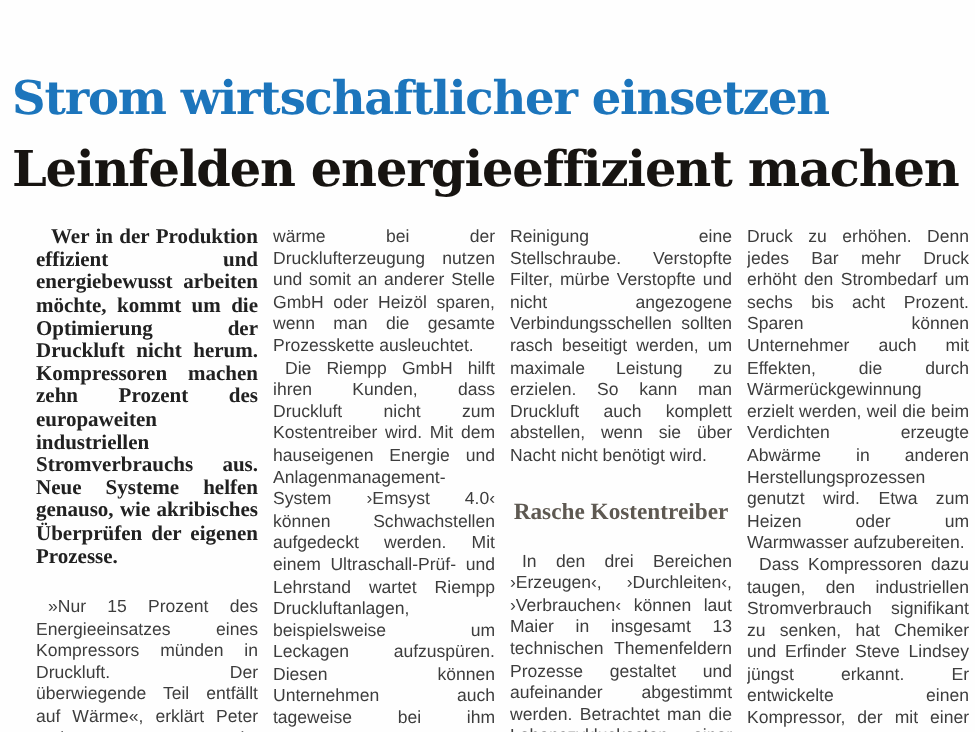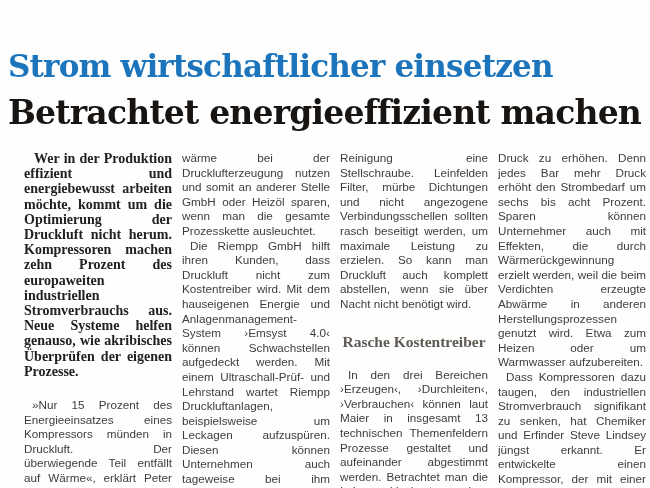--- a/index.html
+++ b/index.html
@@ -82,37 +82,37 @@
     color: var(--subhead-color, #5e5952);
   }
 </style>
 </head>
 <body>
 
 <div class="page">
 
   <h1 class="kicker">Strom wirtschaftlicher einsetzen</h1>
 
-  <h2 class="title">Betrachtet energieeffizient machen</h2>
+  <h2 class="title">Leinfelden energieeffizient machen</h2>
 
   <div class="cols">
 
     <div class="col">
       <p class="intro">Wer in der Produktion effizient und energiebewusst arbeiten möchte, kommt um die Optimierung der Druckluft nicht herum. Kompressoren machen zehn Prozent des europaweiten industriellen Stromverbrauchs aus. Neue Systeme helfen genauso, wie akribisches Überprüfen der eigenen Prozesse.</p>
       <p class="body gap indent">»Nur 15 Prozent des Energieeinsatzes eines Kompressors münden in Druckluft. Der überwiegende Teil entfällt auf Wärme«, erklärt Peter Maier. Er ist Geschäftsführer der Mader GmbH in Leinfelden, die sich auf das Herstellen von Druck-</p>
     </div>
 
     <div class="col">
       <p class="body">wärme bei der Drucklufterzeugung nutzen und somit an anderer Stelle GmbH oder Heizöl sparen, wenn man die gesamte Prozesskette ausleuchtet.</p>
       <p class="body indent">Die Riempp GmbH hilft ihren Kunden, dass Druckluft nicht zum Kostentreiber wird. Mit dem hauseigenen Energie und Anlagenmanagement-System ›Emsyst 4.0‹ können Schwachstellen aufgedeckt werden. Mit einem Ultraschall-Prüf- und Lehrstand wartet Riempp Druckluftanlagen, beispielsweise um Leckagen aufzuspüren. Diesen können Unternehmen auch tageweise bei ihm ausleihen.</p>
 
     </div>
 
     <div class="col">
-      <p class="body">Reinigung eine Stellschraube. Leinfelden Filter, mürbe Dichtungen und nicht angezogene Verbindungsschellen sollten rasch beseitigt werden, um maximale Leistung zu erzielen. So kann man Druckluft auch komplett abstellen, wenn sie über Nacht nicht benötigt wird.</p>
+      <p class="body">Reinigung eine Stellschraube. Verstopfte Filter, mürbe Verstopfte und nicht angezogene Verbindungsschellen sollten rasch beseitigt werden, um maximale Leistung zu erzielen. So kann man Druckluft auch komplett abstellen, wenn sie über Nacht nicht benötigt wird.</p>
       <h3 class="subhead">Rasche Kostentreiber</h3>
       <p class="body indent">In den drei Bereichen ›Erzeugen‹, ›Durchleiten‹, ›Verbrauchen‹ können laut Maier in insgesamt 13 technischen Themenfeldern Prozesse gestaltet und aufeinander abgestimmt werden. Betrachtet man die Lebenszykluskosten einer Druckluftanlage, so entfallen</p>
     </div>
 
     <div class="col">
       <p class="body">Druck zu erhöhen. Denn jedes Bar mehr Druck erhöht den Strombedarf um sechs bis acht Prozent. Sparen können Unternehmer auch mit Effekten, die durch Wärmerückgewinnung erzielt werden, weil die beim Verdichten erzeugte Abwärme in anderen Herstellungsprozessen genutzt wird. Etwa zum Heizen oder um Warmwasser aufzubereiten.</p>
       <p class="body indent">Dass Kompressoren dazu taugen, den industriellen Stromverbrauch signifikant zu senken, hat Chemiker und Erfinder Steve Lindsey jüngst erkannt. Er entwickelte einen Kompressor, der mit einer einzelnen im Kreis bewegten Klinge auskommt. Mit dem Rotationsprinzip wird Druckluft erzeugt und dabei mehr</p>
     </div>
 
   </div>

